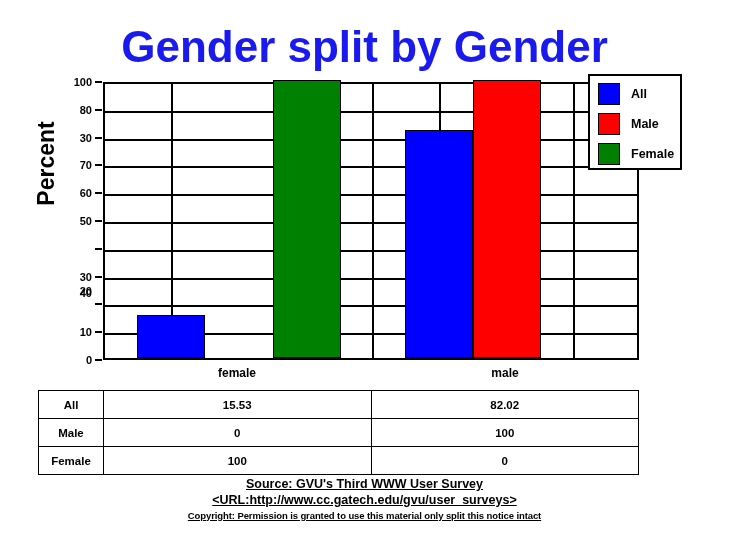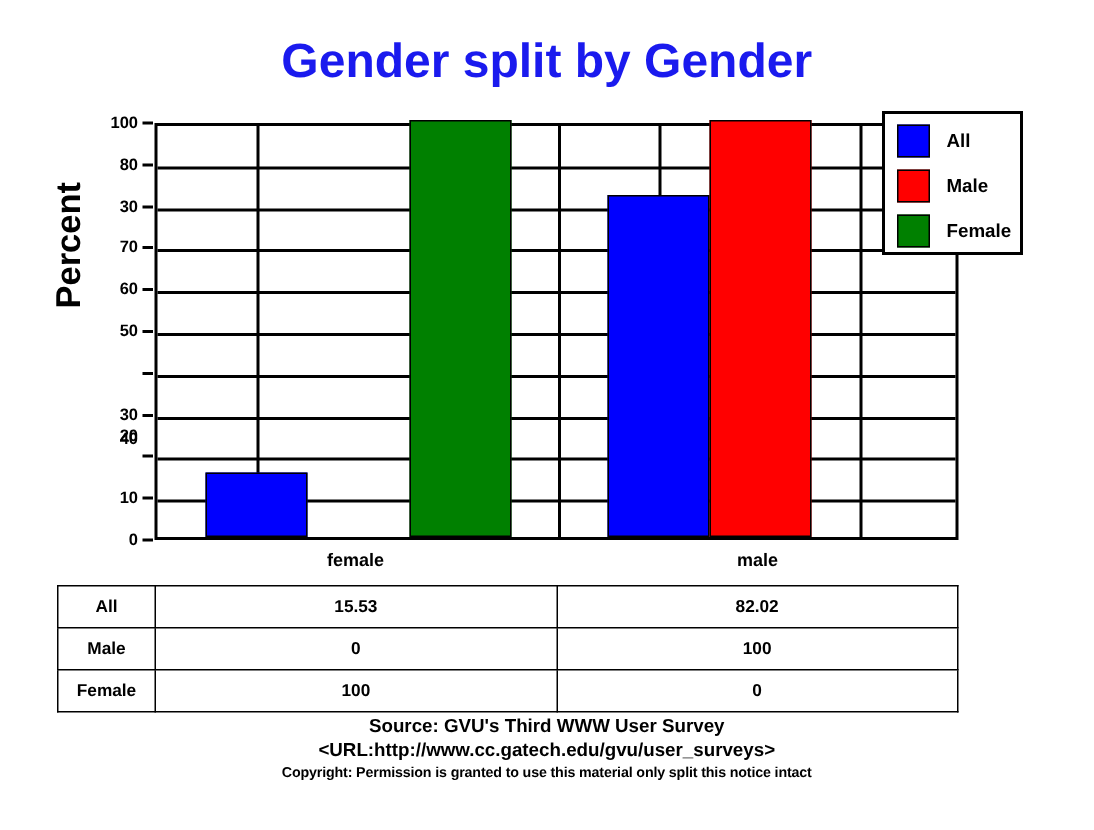--- a/index.html
+++ b/index.html
@@ -19,21 +19,21 @@
     left: 0; top: 0;
     width: 729px;
     height: 553px;
   }
   .chart-title {
     position: absolute;
     left: 0;
     top: 22px;
     width: 729px;
     text-align: center;
-    font-size: 32px;
+    font-size: 44px;
     font-weight: bold;
     color: #1a1aee;
     letter-spacing: 0px;
     white-space: nowrap;
   }
   
   #plot-area {
     position: absolute;
     left: 103px;
     top: 82px;
@@ -163,20 +163,21 @@
     top: 476px;
     width: 729px;
     text-align: center;
   }
   .footer-line {
     font-size: 12.5px;
     font-weight: bold;
     color: #000;
     line-height: 16px;
     white-space: nowrap;
+    text-decoration: underline;
   }
   .footer-line.small {
     font-size: 9.5px;
     line-height: 15px;
     letter-spacing: -0.1px;
   }
 </style>
 </head>
 <body>
 

